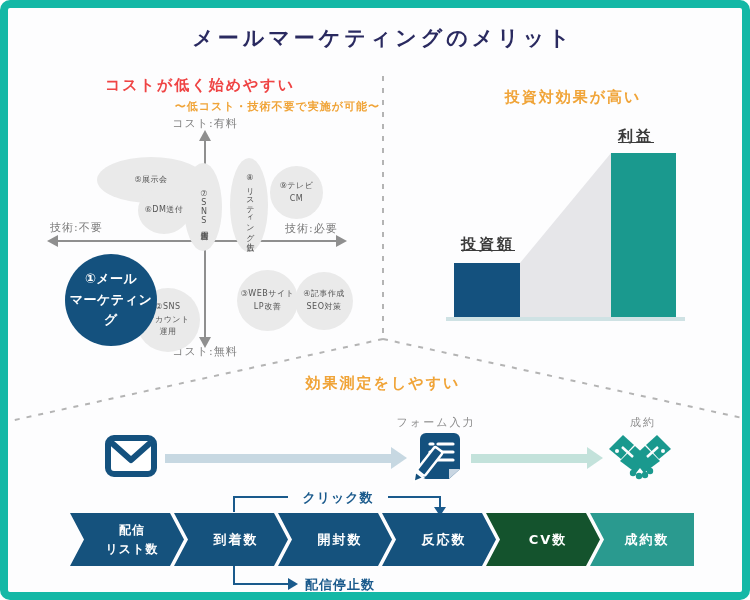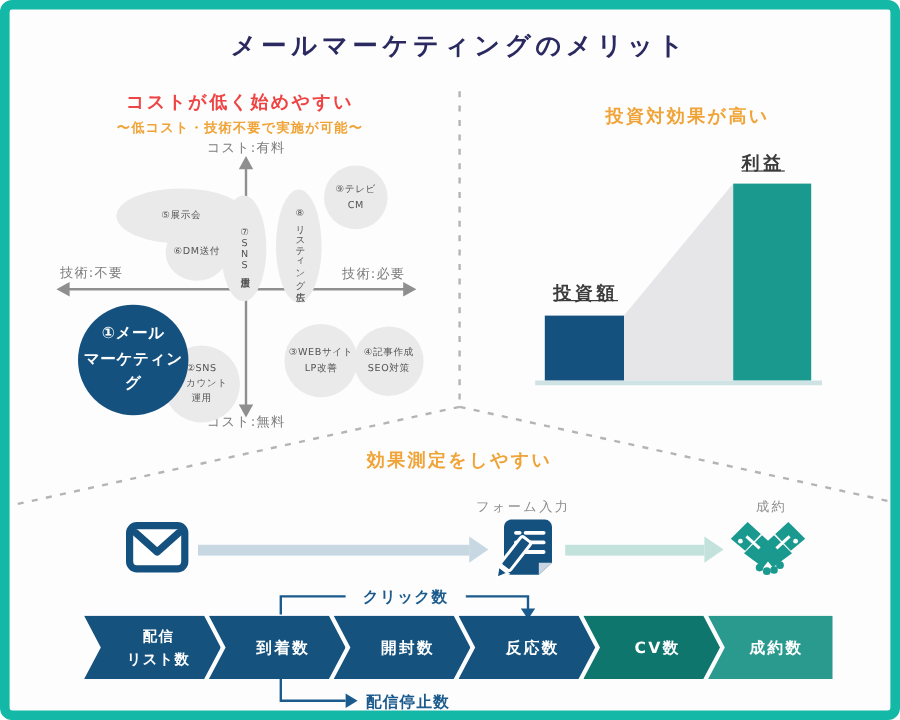--- a/index.html
+++ b/index.html
@@ -8,21 +8,21 @@
     background:#fdfdfe; border:8px solid #14b8a6; border-radius:10px; overflow:hidden;
     font-family:"DejaVu Sans","Liberation Sans",sans-serif;
   }
   svg.lines { position:absolute; left:0; top:0; pointer-events:none; }
 
   .title { position:absolute; left:0; top:16px; width:750px; margin:0; text-align:center;
     font-size:21px; font-weight:bold; color:#2a2a60; letter-spacing:4px; }
 
   .q-head  { position:absolute; left:12px; top:68px; width:360px; text-align:center;
     color:#ef4444; font-size:15px; font-weight:bold; letter-spacing:2px; }
-  .q-sub   { position:absolute; left:12px; top:91px; width:360px; text-align:center;
+  .q-sub   { position:absolute; left:12px; top:91px; width:360px; text-align:right;
     color:#f0a438; font-size:11px; font-weight:bold; letter-spacing:1px; }
   .roi-head{ position:absolute; left:390px; top:80px; width:350px; text-align:center;
     color:#f0a438; font-size:15px; font-weight:bold; letter-spacing:2px; }
   .m-head  { position:absolute; left:0; top:366px; width:750px; text-align:center;
     color:#f0a438; font-size:15px; font-weight:bold; letter-spacing:2px; }
 
   .ax { position:absolute; color:#7c7c7c; font-size:11px; letter-spacing:1px; }
   .ax-top    { left:147px; top:108px; width:100px; text-align:center; }
   .ax-bottom { left:147px; top:336px; width:100px; text-align:center; }
   .ax-left   { left:42px;  top:212px; }
@@ -34,21 +34,21 @@
   .q-item .q-label { white-space:pre-line; }
   .q1 { left:57px;  top:246px; width:92px; height:92px; background:#14517e; color:#fff;
         font-size:13px; font-weight:600; z-index:3; }
   .q2 { left:128px; top:280px; width:64px; height:64px; }
   .q3 { left:229px; top:262px; width:61px; height:61px; }
   .q4 { left:287px; top:264px; width:58px; height:58px; }
   .q5 { left:89px;  top:149px; width:108px; height:46px; }
   .q6 { left:106px; top:179px; width:52px; height:47px;margin-left:24px; }
   .q7 { left:176px; top:155px; width:38px; height:88px; }
   .q8 { left:222px; top:150px; width:38px; height:94px; }
-  .q9 { left:262px; top:130px; width:53px; height:53px; }
+  .q9 { left:262px; top:158px; width:53px; height:53px; }
   .q-vert .q-label { writing-mode:vertical-rl; text-orientation:upright; letter-spacing:0; line-height:1.1; }
 
   .bar { position:absolute; }
   .bar-invest { left:446px; top:255px; width:66px; height:54px; background:#14517e; }
   .bar-profit { left:603px; top:145px; width:65px; height:164px; background:#1a998e; }
   .bar-label { position:absolute; width:100px; text-align:center; color:#3c3c3c;
     font-size:15px; font-weight:bold; letter-spacing:3px;text-decoration:underline; }
   .invest { left:430px; top:227px; }
   .profit { left:578px; top:119px; }
 
@@ -70,21 +70,21 @@
   .fh1 { left:383px; border-left:16px solid #c7d8e2; }
   .fh2 { left:579px; border-left:16px solid #c3e2db; }
 
   .chev { position:absolute; top:505px; height:53px; width:114px; background:#15527d;
     color:#fff; display:flex; align-items:center; justify-content:center;
     font-weight:bold; font-size:13px; letter-spacing:2px; box-sizing:border-box; padding-left:10px;
     clip-path:polygon(0 0, 100px 0, 114px 50%, 100px 100%, 0 100%, 14px 50%); }
   .chev .lbl { white-space:pre-line; text-align:center; }
   .c1 { left:62px; }  .c1 .lbl { font-size:12px; line-height:1.55; letter-spacing:1px; }
   .c2 { left:166px; } .c3 { left:270px; } .c4 { left:374px; }
-  .c5 { left:478px; background:#0f766e; }
+  .c5 { left:478px; background:#14532d; }
   .c6 { left:582px; width:104px; background:#2a9a8f;
         clip-path:polygon(0 0, 104px 0, 104px 100%, 0 100%, 14px 50%); }
 
   .click-label { position:absolute; left:280px; top:481px; width:100px; text-align:center;
     color:#1a5a8c; font-size:13px; font-weight:bold; letter-spacing:1px; background:#fdfdfe; }
   .unsub-label { position:absolute; left:297px; top:568px;
     color:#1a5a8c; font-size:13px; font-weight:bold; letter-spacing:1px; }
 </style>
 </head>
 <body>

